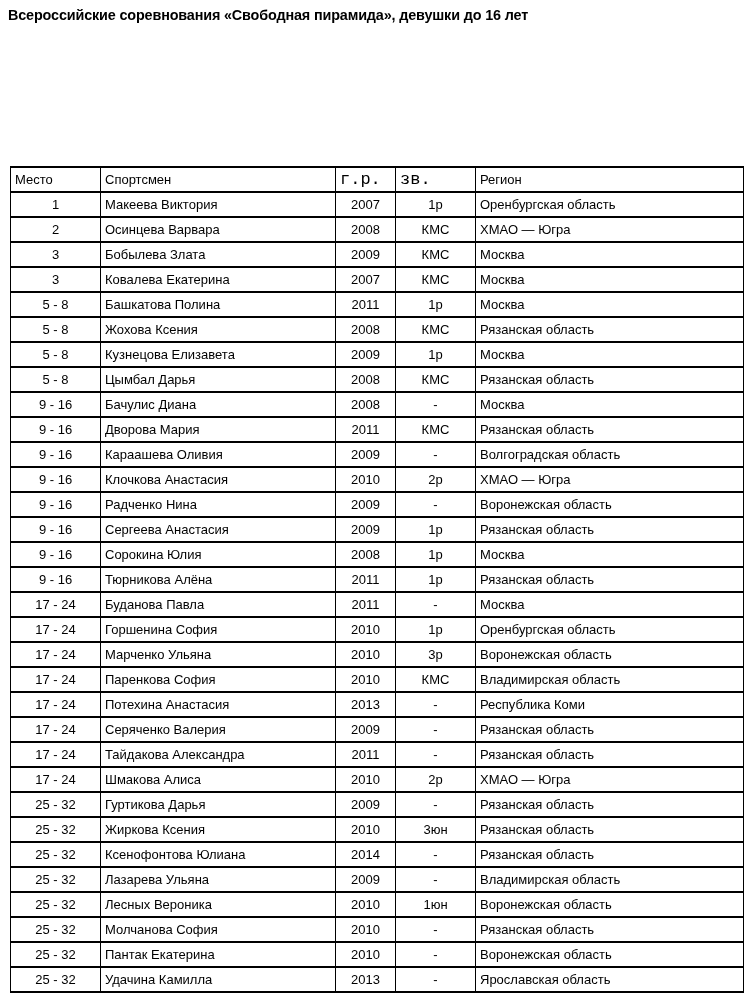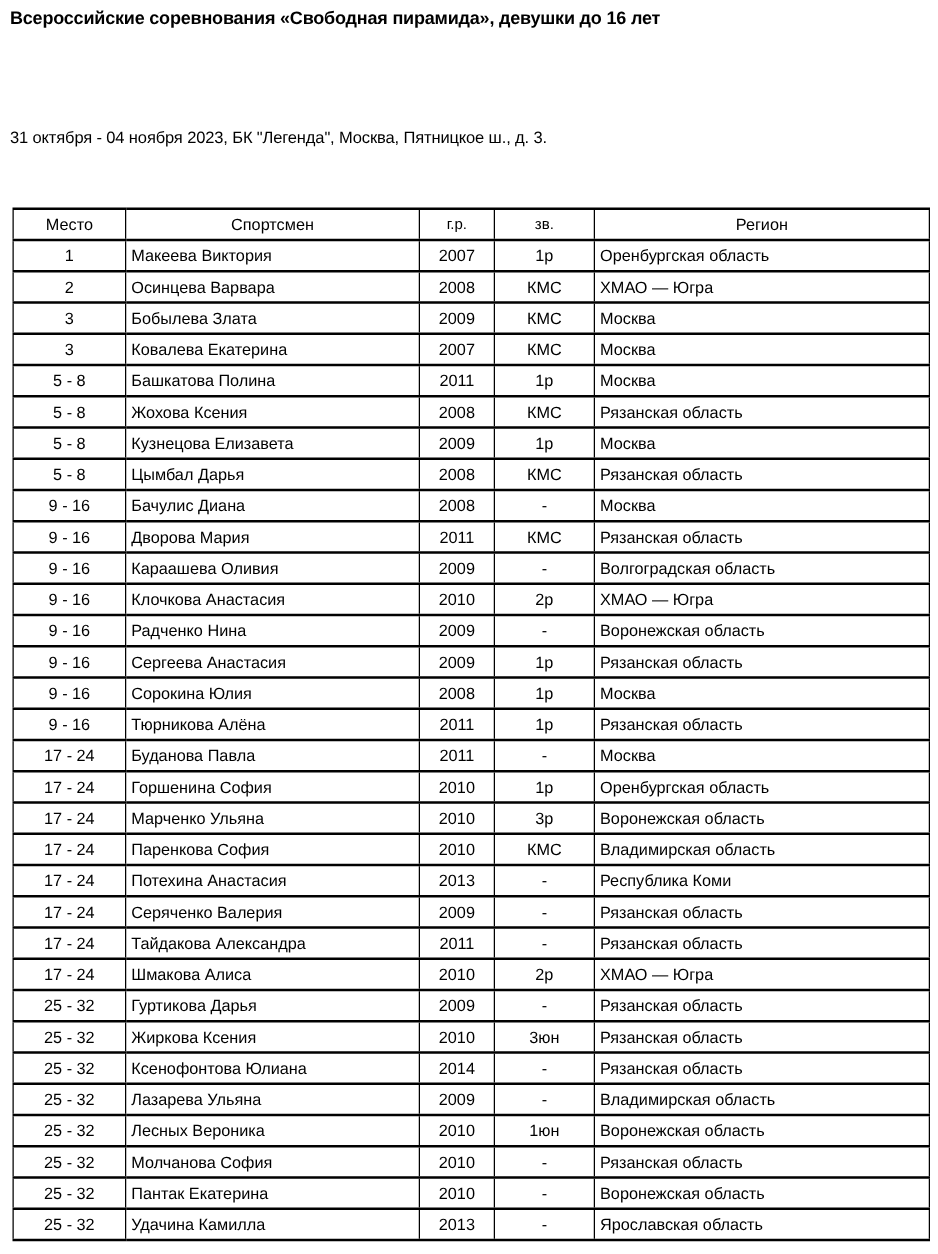--- a/index.html
+++ b/index.html
@@ -89,49 +89,49 @@
     padding: 0 4px;
     line-height: 21px;
     box-sizing: border-box;
     overflow: hidden;
     white-space: nowrap;
     font-weight: normal;
     vertical-align: middle;
   }
 
   table.protocol th {
-    text-align: center;
+    text-align: left;
   }
 
   td.place,
   td.year,
   td.rank {
     text-align: center;
   }
 
   td.athlete,
   td.region {
     text-align: left;
     padding-left: 5px;
   }
 
   th.h-year,
   th.h-rank {
-    font-size: 12px;
+    font-size: 17px;
+    font-family: Liberation Mono, monospace;
   }
 </style>
 </head>
 <body>
 
 <div class="doc">
 
   <div class="title-main">Всероссийские соревнования «Свободная пирамида», девушки до 16 лет</div>
 
 
-  <div class="subtitle-line">31 октября - 04 ноября  2023, БК "Легенда", Москва, Пятницкое ш., д. 3.</div>
 
   <div class="table-wrap">
     <table class="protocol">
       <colgroup>
         <col class="c-place">
         <col class="c-athlete">
         <col class="c-year">
         <col class="c-rank">
         <col class="c-region">
       </colgroup>

